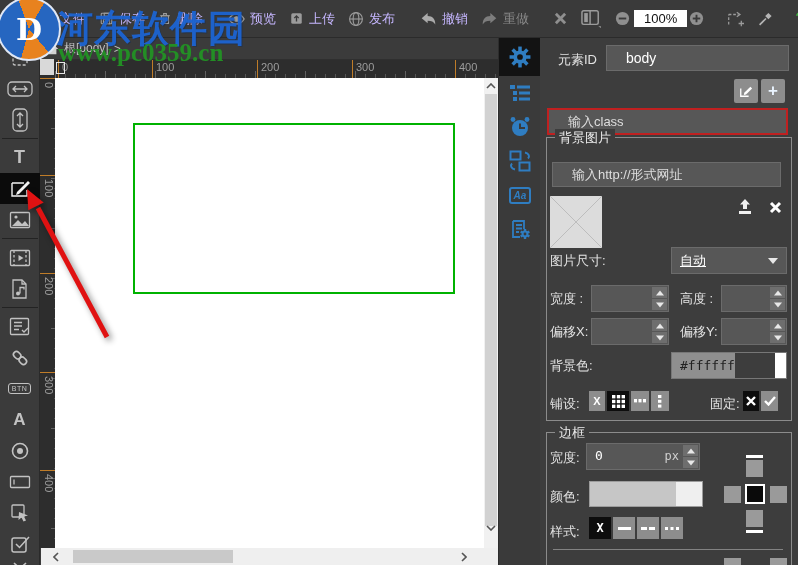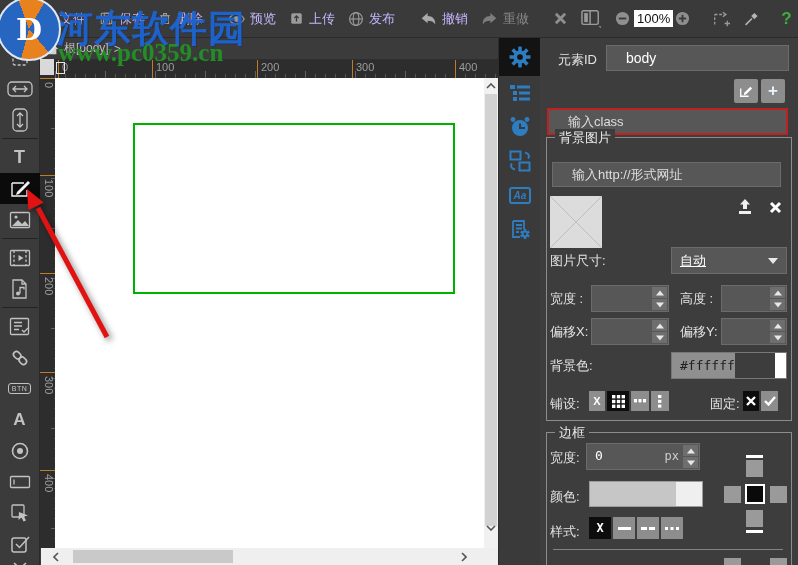--- a/index.html
+++ b/index.html
@@ -9,21 +9,21 @@
     background:#3b3b3b; font-family:"Liberation Sans", sans-serif; color:#ccc;
     -webkit-user-select:none; user-select:none;
   }
   
   .topbar { position:absolute; left:0; top:0; width:798px; height:38px;
     background:#3a3a3a; border-bottom:1px solid #2b2b2b;
     display:flex; align-items:center; padding-left:40px; font-size:13px; }
   .tb { display:flex; align-items:center; gap:5px; margin-right:13px; color:#c4b5fd; cursor:pointer; white-space:nowrap; }
   .tb.dim { color:#8a8a8a; }
   .tbsep { width:1px; height:22px; background:#585858; margin:0 9px 0 3px; }
-  .zoomlabel { background:#fff; color:#111; padding:0 3px; font-size:13px; line-height:17px; }
+  .zoomlabel { background:#fff; color:#111; padding:0 10px; font-size:13px; line-height:17px; }
   .tb-right { margin-left:auto; display:flex; align-items:center; gap:21px; padding-right:32px; }
   .help { color:#3fae3f; font-weight:bold; font-size:17px; }
   
   .leftbar { position:absolute; left:0; top:38px; width:40px; height:527px;
     background:#3b3b3b; border-right:1px solid #2a2a2a; display:flex; flex-direction:column; align-items:center; padding-top:4px; }
   .tool { width:40px; height:31px; display:flex; align-items:center; justify-content:center; color:#c2c2c2; cursor:pointer; flex:0 0 auto; }
   .tool.active { background:#0b0b0b; color:#f2f2f2; }
   .ldiv { width:36px; height:1px; background:#232323; margin:3px 0; flex:0 0 auto; }
   .glyphT { font-size:18px; font-weight:bold; }
   .glyphA { font-size:17px; font-weight:bold; }

